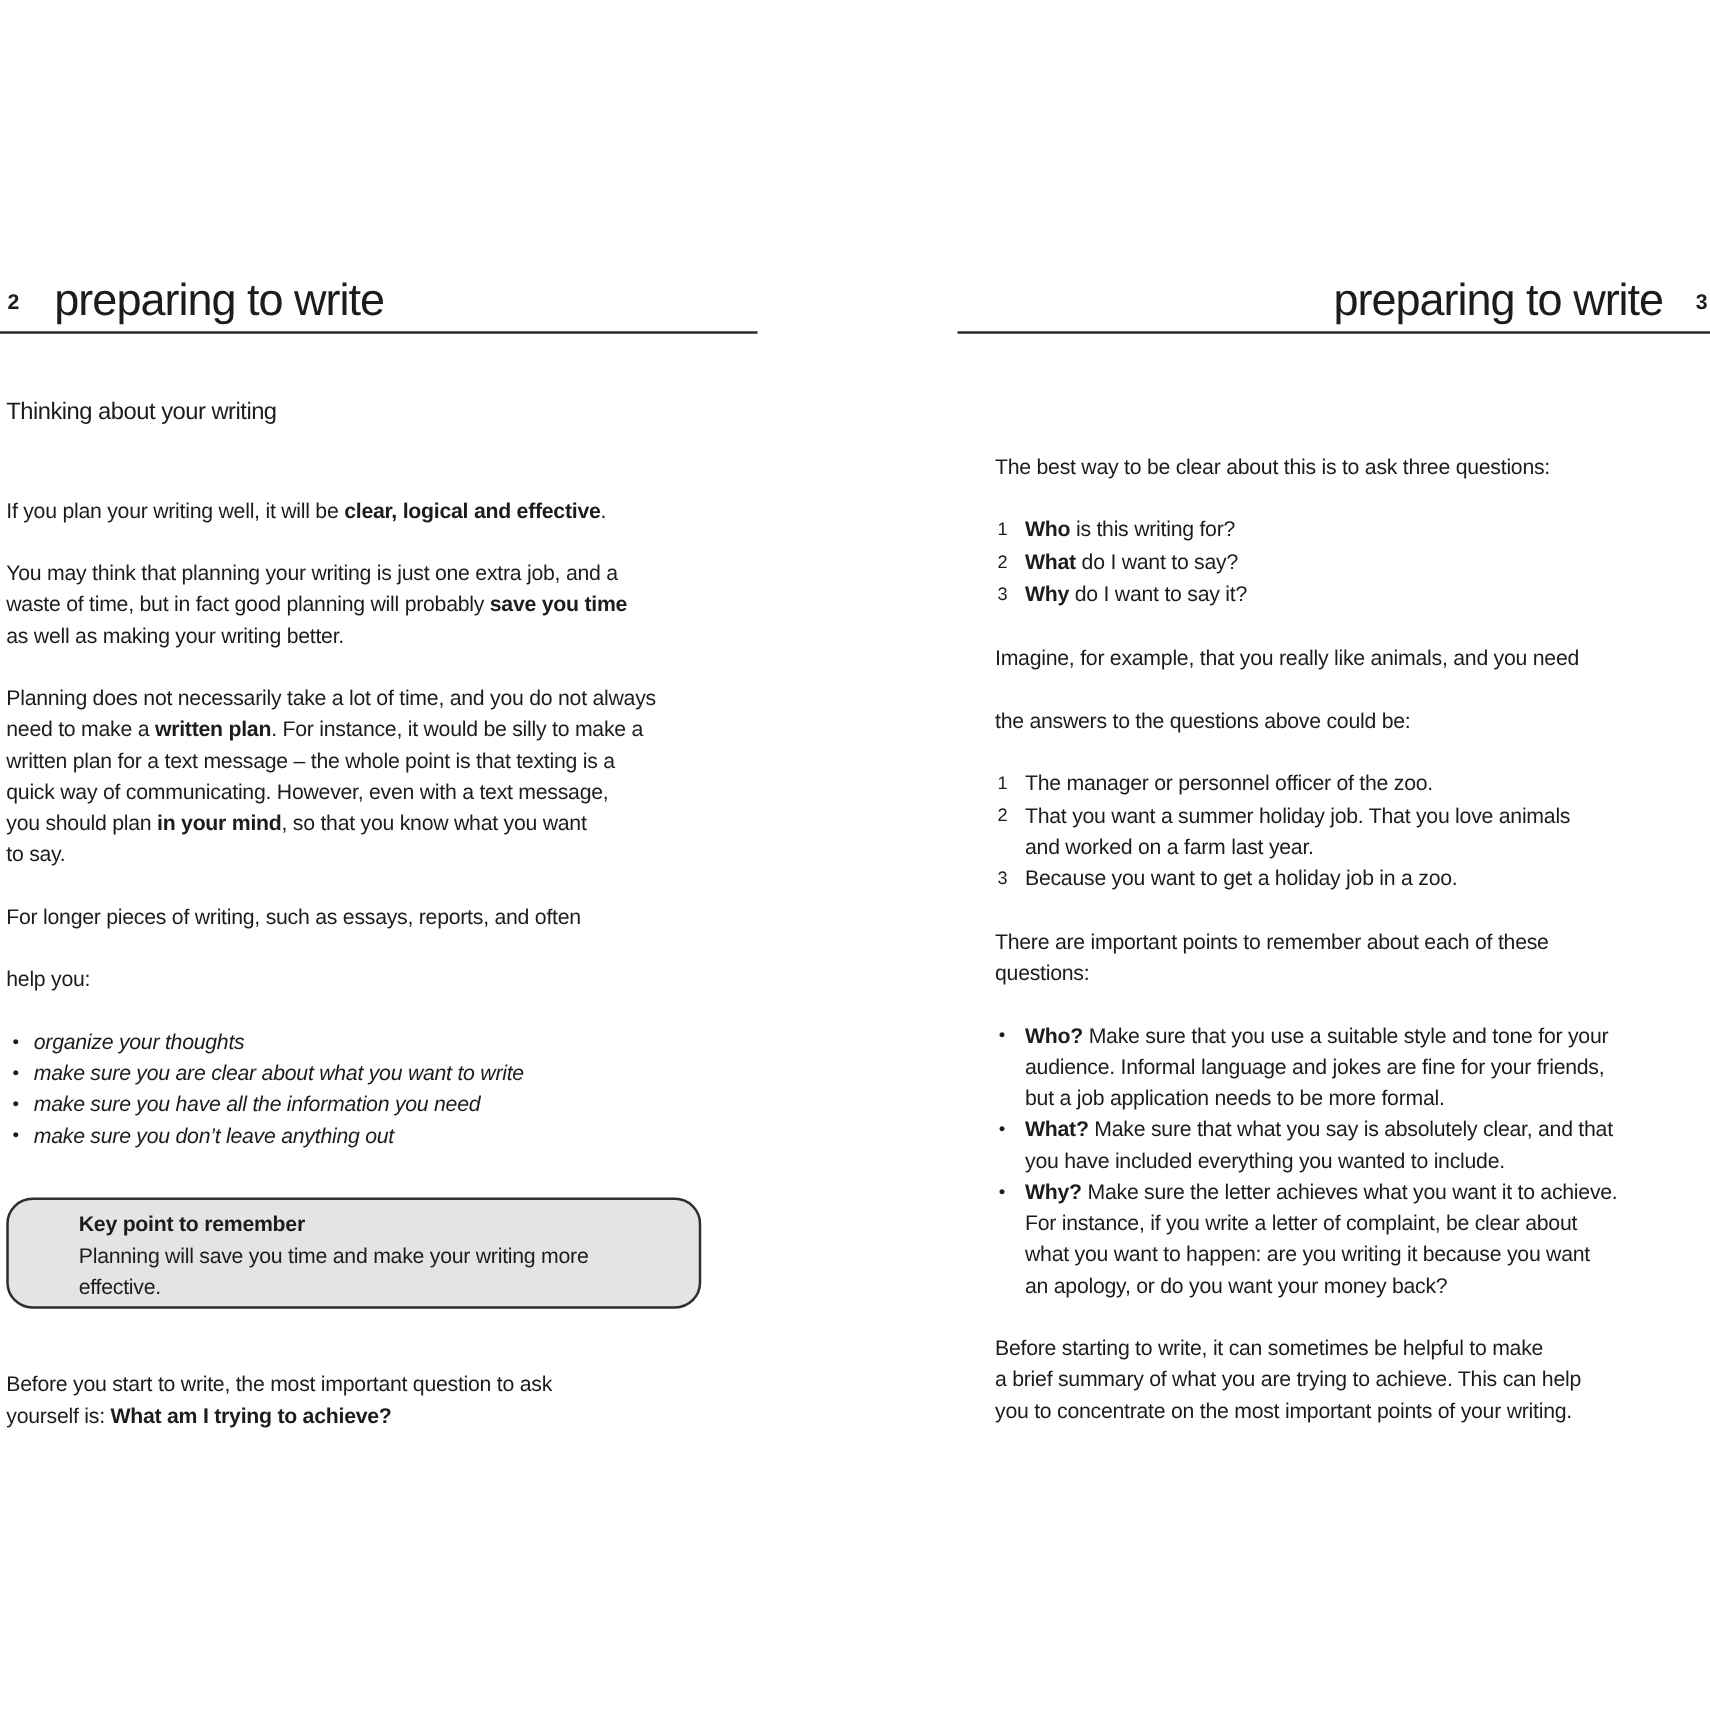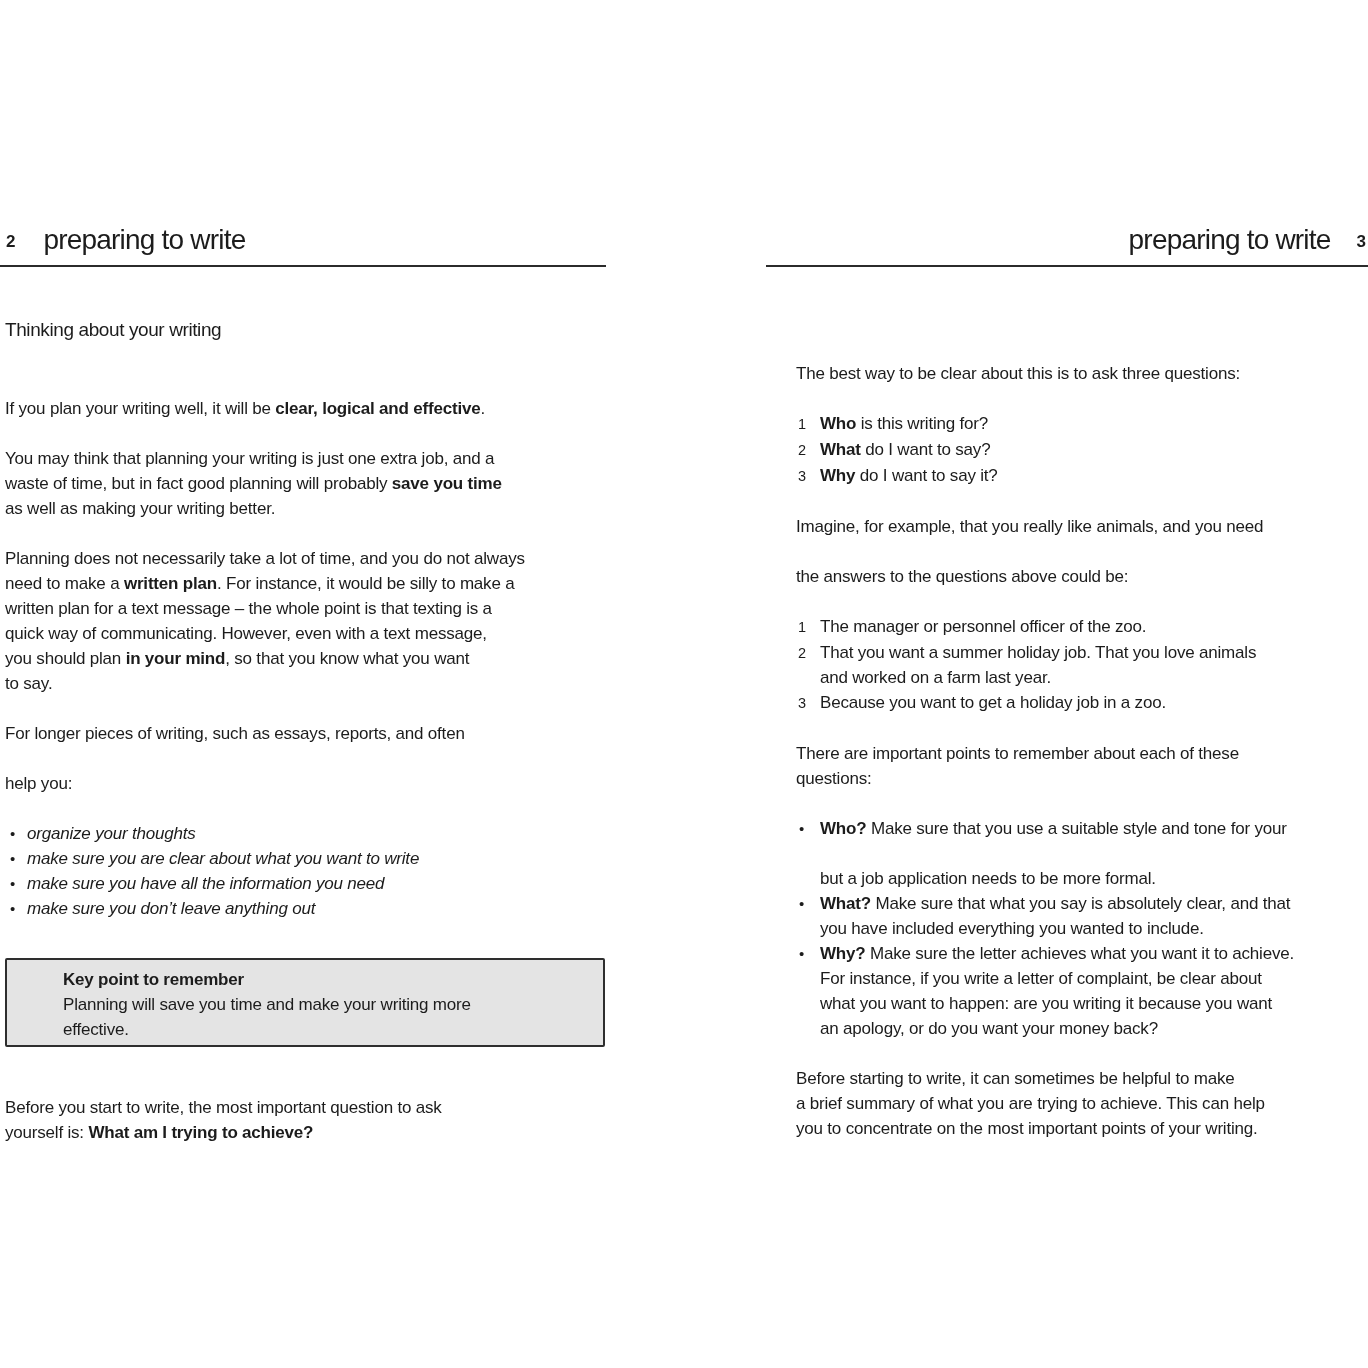--- a/index.html
+++ b/index.html
@@ -12,21 +12,21 @@
   #canvas { position: relative; width: 1368px; height: 1368px; overflow: hidden; background: #fff; }
 
   
   .header {
     position: absolute; top: 0; height: 267px;
     border-bottom: 2px solid var(--rule, #2b2b2b);
     display: flex; align-items: flex-end; padding-bottom: 9px;
   }
   #header-left  { left: 0;    width: 606px; }
   #header-right { left: 766px; width: 602px; justify-content: flex-end; }
-  .running-head { font-size: 28px; line-height: 32px; letter-spacing: -0.8px; font-weight: 400; }
+  .running-head { font-size: 36px; line-height: 32px; letter-spacing: -0.8px; font-weight: 400; }
   .pagenum { font-size: 17px; font-weight: bold; padding-bottom: 4px; }
   #header-left  .pagenum { margin-left: 6px; margin-right: 28px; }
   #header-right .pagenum { margin-left: 26px; margin-right: 2px; }
 
   
   .col { position: absolute; font-size: 17px; line-height: 25px; letter-spacing: -0.2px; }
   #col-left  { left: 5px;   top: 313px; width: 620px; }
   #col-right { left: 796px; top: 327px; width: 600px; margin-top: 34px; }
   #col-left  > * + * { margin-top: 25px; }
   #col-right > * + * { margin-top: 25px; }
@@ -42,24 +42,24 @@
   
   .b-row, .n-row { display: flex; white-space: nowrap; }
   .b-dot { flex: 0 0 22px; padding-left: 5px; font-size: 15px; }
   #col-right .b-dot { flex: 0 0 24px; padding-left: 3px; }
   .n-num { flex: 0 0 24px; padding-left: 2px; font-size: 14.5px; padding-top: 1px; }
   .blist.italic .b-text { font-style: italic; }
   .list > * + * { margin-top: 0; }
 
   
   .keybox {
-    width: 600px;
+    width: 556px;
     background: var(--box_bg, #e4e4e4);
     border: 2px solid var(--box_border, #2e2e2e);
-    border-radius: 2px;
+    border-radius: 21px;
     padding: 7px 36px 3px 56px;
     white-space: nowrap;
   }
   .kb-title { font-weight: bold; }
 </style>
 </head>
 <body>
 
 <div id="canvas">
 
@@ -141,21 +141,21 @@
         <span class="n-num">3</span>
         <span class="n-text"><span>Because you want to get a holiday job in a zoo.</span></span>
       </div>
     </div>
 
     <p class="para"><span>There are important points to remember about each of these</span><br><span>questions:</span></p>
 
     <div class="blist list">
       <div class="b-row">
         <span class="b-dot">•</span>
-        <span class="b-text"><span class="b">Who?</span><span> Make sure that you use a suitable style and tone for your</span><br><br><span>but a job application needs to be more formal.</span></span>
+        <span class="b-text"><span class="b">Who?</span><span> Make sure that you use a suitable style and tone for your</span><br><span>audience. Informal language and jokes are fine for your friends,</span><br><span>but a job application needs to be more formal.</span></span>
       </div>
       <div class="b-row">
         <span class="b-dot">•</span>
         <span class="b-text"><span class="b">What?</span><span> Make sure that what you say is absolutely clear, and that</span><br><span>you have included everything you wanted to include.</span></span>
       </div>
       <div class="b-row">
         <span class="b-dot">•</span>
         <span class="b-text"><span class="b">Why?</span><span> Make sure the letter achieves what you want it to achieve.</span><br><span>For instance, if you write a letter of complaint, be clear about</span><br><span>what you want to happen: are you writing it because you want</span><br><span>an apology, or do you want your money back?</span></span>
       </div>
     </div>

